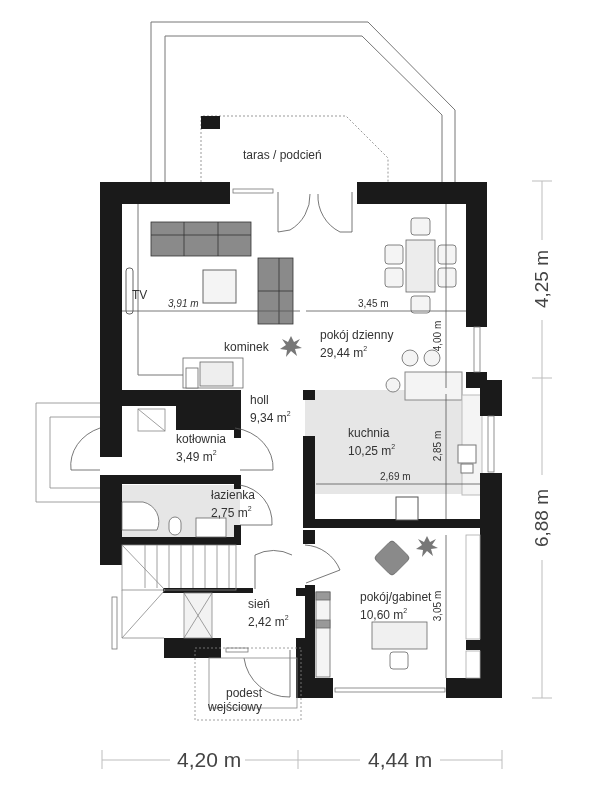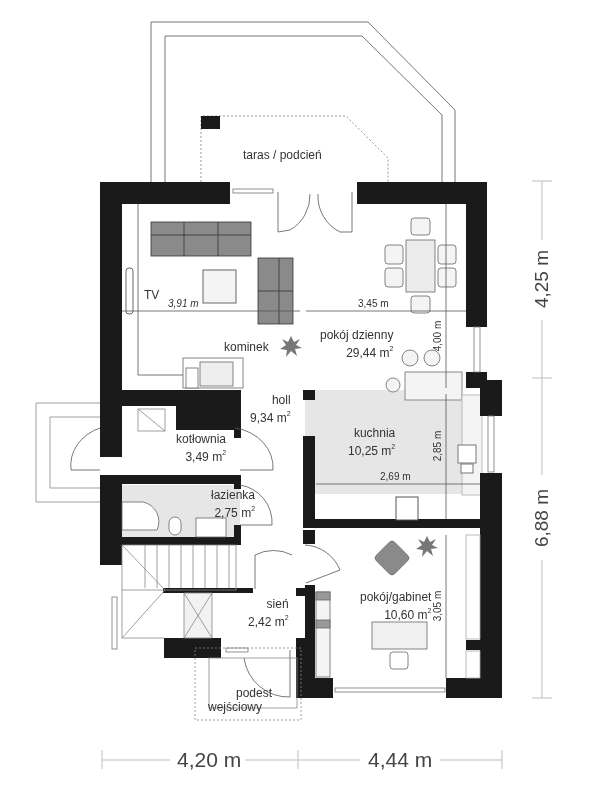--- a/index.html
+++ b/index.html
@@ -1,18 +1,18 @@
 <!DOCTYPE html>
 <html><head>
 <meta charset="utf-8">
 <style>
   html, body { margin:0; padding:0; background:#ffffff; }
   body { width:600px; height:801px; position:relative; overflow:hidden; font-family:"Liberation Sans", sans-serif; }
   #plan { position:absolute; left:0; top:0; }
-  .lbl { position:absolute; color:#333; font-size:12px; line-height:14px; text-align:right; white-space:nowrap; font-family:"Liberation Sans", sans-serif; }
+  .lbl { position:absolute; color:#333; font-size:12px; line-height:14px; text-align:left; white-space:nowrap; font-family:"Liberation Sans", sans-serif; }
   .lbl sup { font-size:7px; vertical-align:6px; }
   .dim { position:absolute; color:#333; font-size:10px; line-height:12px; white-space:nowrap; font-family:"Liberation Sans", sans-serif; }
   .vdim { position:absolute; color:#333; font-size:10px; line-height:12px; white-space:nowrap; transform:rotate(-90deg); transform-origin:center; font-family:"Liberation Sans", sans-serif; }
   .big { position:absolute; color:#444; font-size:21px; line-height:22px; white-space:nowrap; font-family:"Liberation Sans", sans-serif; }
   .bigv { position:absolute; color:#444; font-size:19px; line-height:22px; white-space:nowrap; transform:rotate(-90deg); transform-origin:center; font-family:"Liberation Sans", sans-serif; }
 </style>
 </head>
 <body>
 
 <svg id="plan" width="600" height="801" viewBox="0 0 600 801" xmlns="http://www.w3.org/2000/svg">
@@ -190,21 +190,21 @@
     <line x1="542" y1="181" x2="542" y2="240"></line>
     <line x1="542" y1="320" x2="542" y2="475"></line>
     <line x1="542" y1="560" x2="542" y2="698"></line>
     <line x1="532" y1="181" x2="552" y2="181"></line>
     <line x1="532" y1="378" x2="552" y2="378"></line>
     <line x1="532" y1="698" x2="552" y2="698"></line>
   </g>
 </svg>
 
 <div class="lbl" style="left:243px;top:148px;">taras / podcień</div>
-<div class="lbl" style="left:144px;top:288px;">TV</div>
+<div class="lbl" style="left:132px;top:288px;">TV</div>
 <div class="lbl" style="left:192px;top:340px;padding-left:32px;">kominek</div>
 
 <div class="lbl" style="left:320px;top:328px;">
   <div>pokój dzienny</div>
   <div><span>29,44 m</span><sup>2</sup></div>
 </div>
 
 <div class="lbl" style="left:250px;top:393px;">
   <div>holl</div>
   <div><span>9,34 m</span><sup>2</sup></div>
@@ -229,21 +229,21 @@
   <div>sień</div>
   <div><span>2,42 m</span><sup>2</sup></div>
 </div>
 
 <div class="lbl" style="left:360px;top:590px;">
   <div>pokój/gabinet</div>
   <div><span>10,60 m</span><sup>2</sup></div>
 </div>
 
 <div class="lbl" style="left:208px;top:686px;text-align:left;">
-  <div style="padding-left:28px;">podest</div>
+  <div style="padding-left:18px;">podest</div>
   <div>wejściowy</div>
 </div>
 
 <div class="dim" style="left:168px;top:298px;font-style:italic;">3,91 m</div>
 <div class="dim" style="left:358px;top:298px;">3,45 m</div>
 <div class="vdim" style="left:418px;top:330px;width:40px;text-align:center;">4,00 m</div>
 <div class="dim" style="left:380px;top:471px;">2,69 m</div>
 <div class="vdim" style="left:418px;top:440px;width:40px;text-align:center;">2,85 m</div>
 <div class="vdim" style="left:418px;top:600px;width:40px;text-align:center;">3,05 m</div>
 

